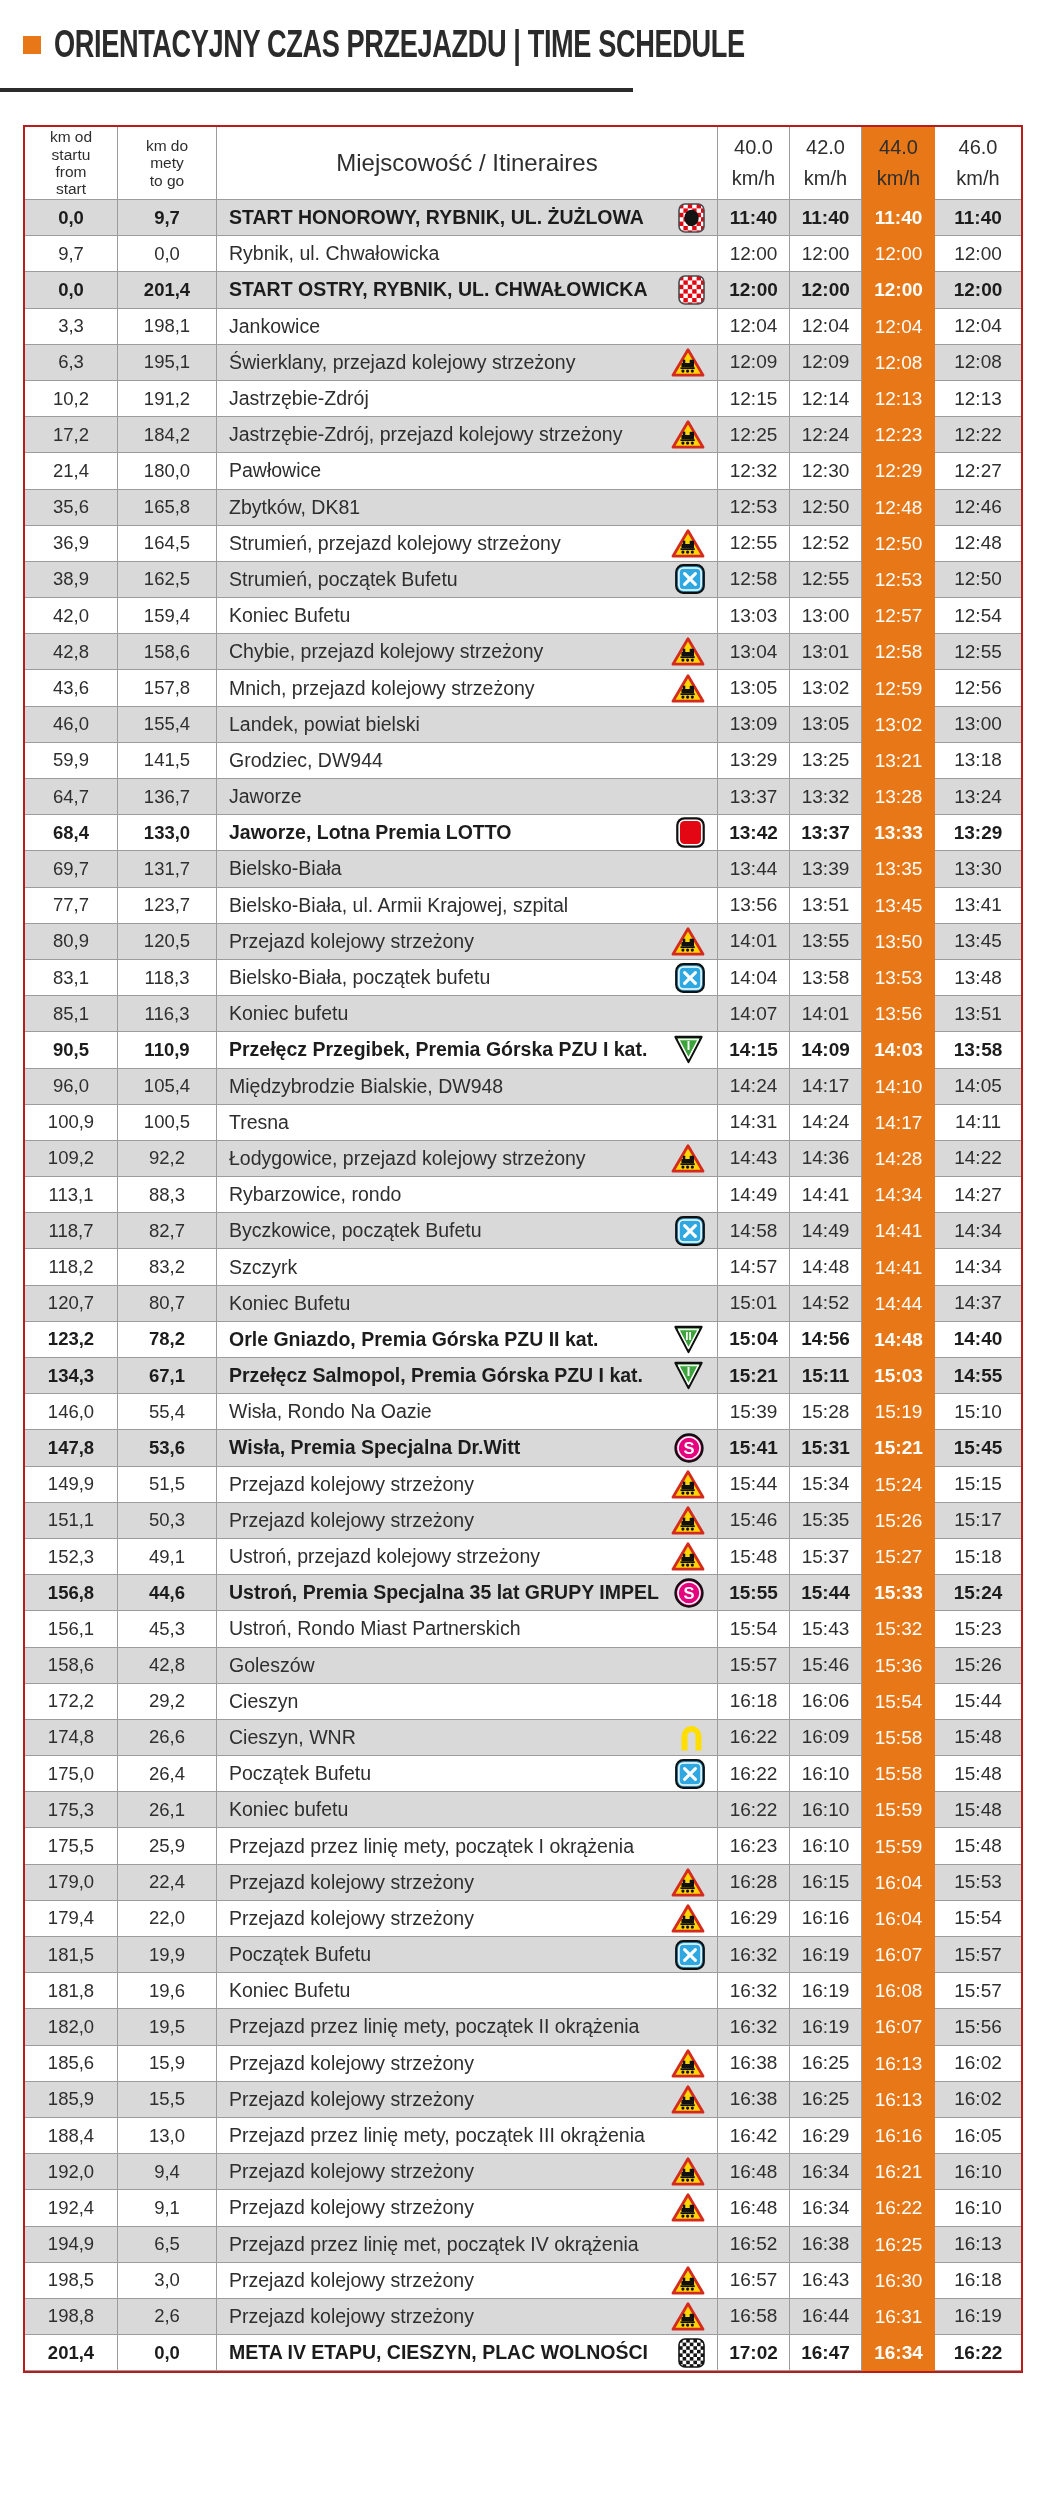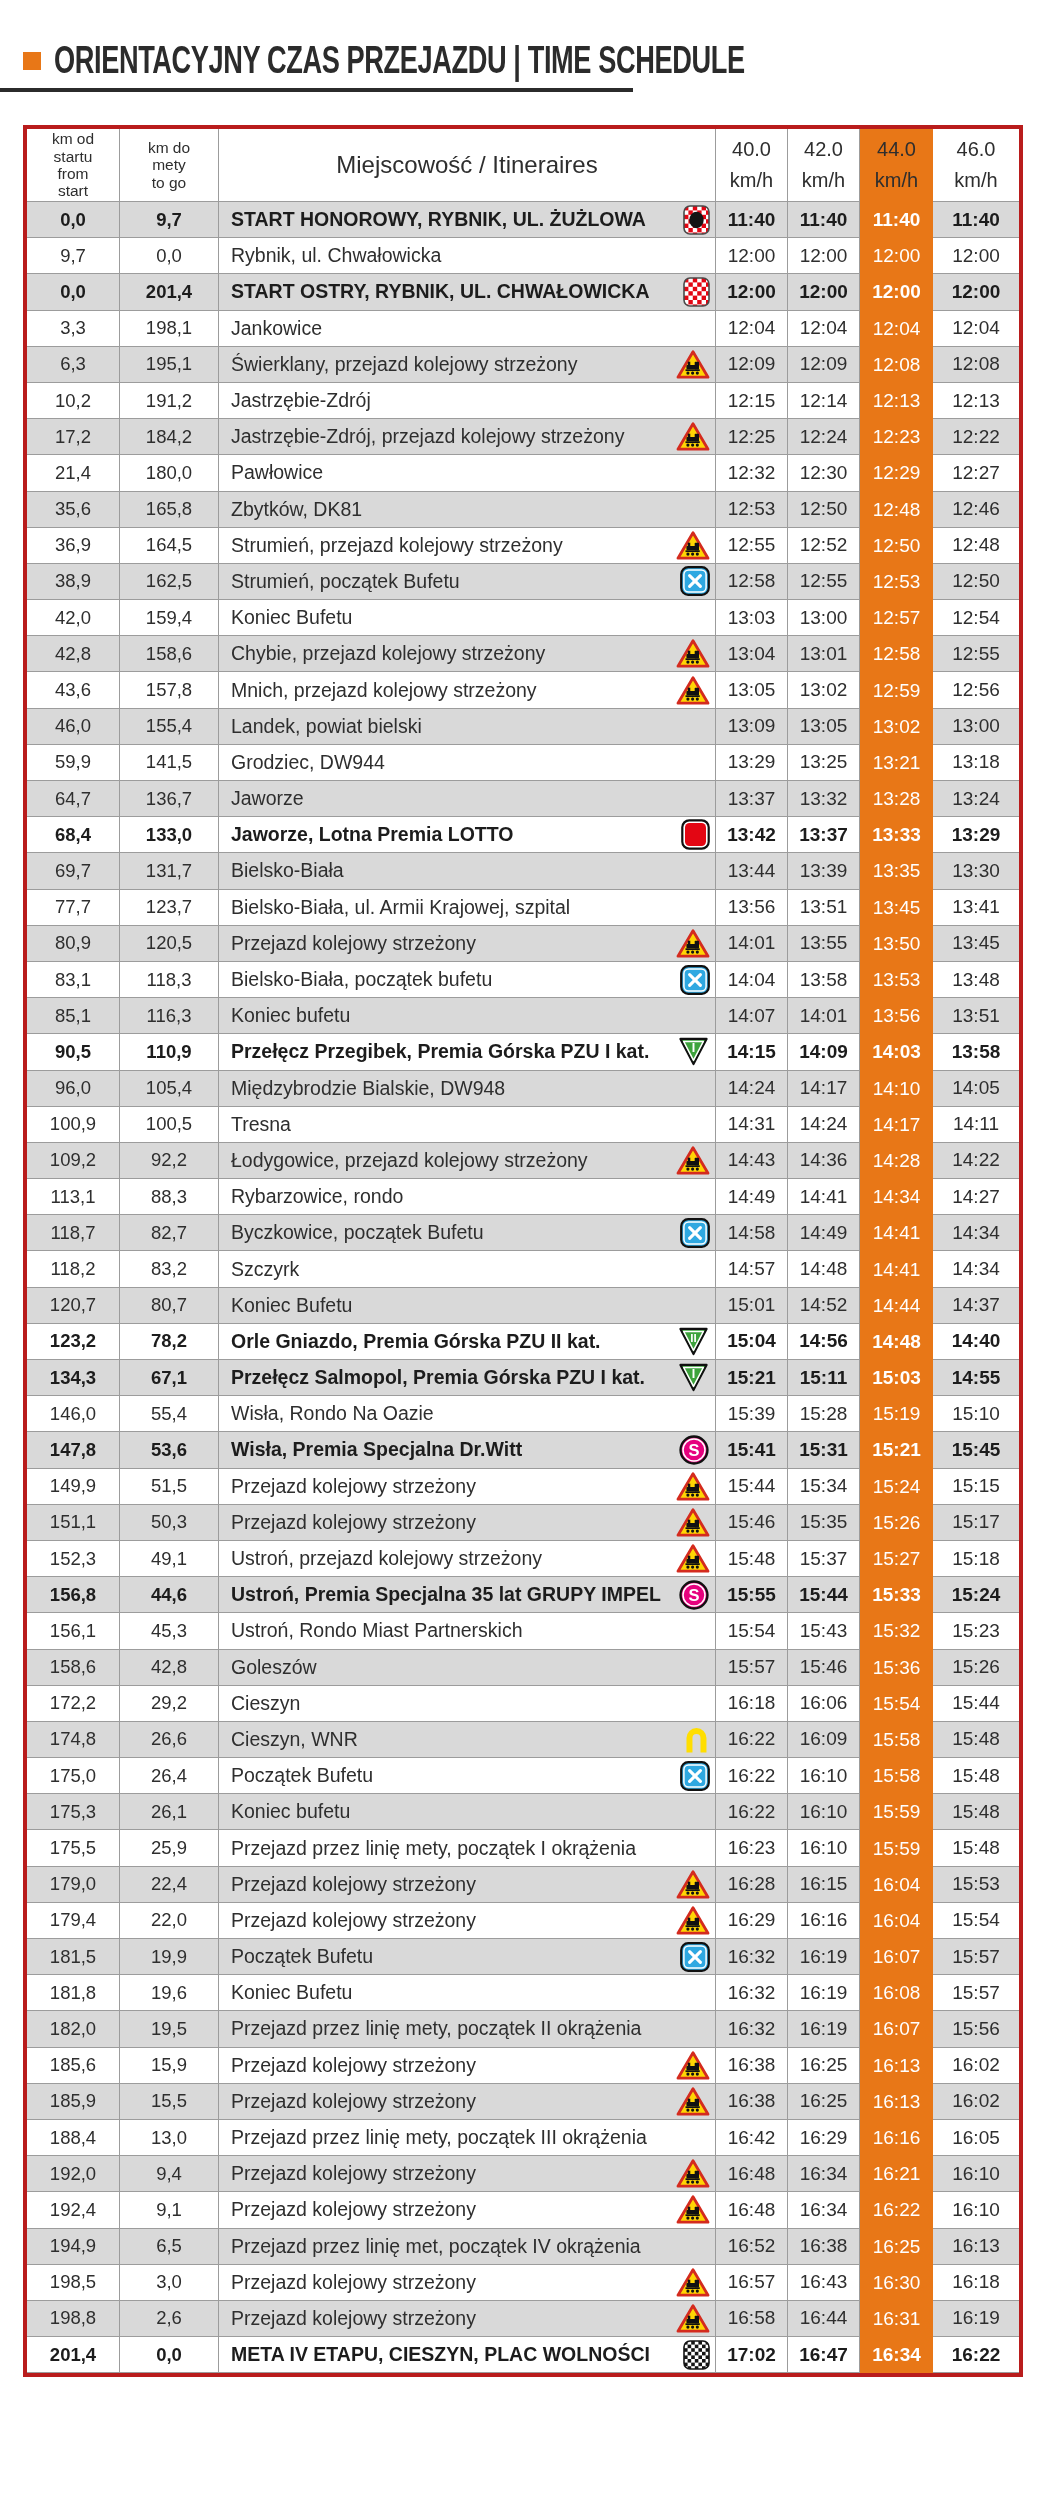--- a/index.html
+++ b/index.html
@@ -1,37 +1,37 @@
 <!DOCTYPE html>
 <html><head>
 <meta charset="utf-8">
 <style>
   html,body{margin:0;padding:0;background:#ffffff;}
   .page{position:relative;width:1046px;height:2500px;background:#fff;overflow:hidden;
         font-family:"Liberation Sans", sans-serif;}
   
-  .titlebar{position:absolute;left:23px;top:40px;display:flex;align-items:center;height:40px;}
+  .titlebar{position:absolute;left:23px;top:24px;display:flex;align-items:center;height:40px;}
   .title-square{width:18px;height:18px;background:#E87717;margin-right:13px;flex:0 0 auto;margin-top:2px;}
   .title-text{font-size:34px;font-weight:bold;color:#2b2b2b;letter-spacing:-0.5px;
               transform:scaleX(0.8) scaleY(1.12);transform-origin:left center;white-space:nowrap;}
   .title-rule{position:absolute;left:0;top:88px;width:633px;height:4px;background:#2b2b2b;}
   
   .table{position:absolute;left:23px;top:125px;width:1000px;box-sizing:border-box;
-         border:4px solid #b91c1c;display:grid;
+         border:2px solid #b91c1c;display:grid;
          grid-template-columns:93px 99px 1fr 72px 72px 73px 86px;
          grid-template-rows:73px;grid-auto-rows:36.2px;background:#fff;}
   .cell{display:flex;align-items:center;justify-content:center;box-sizing:border-box;
         border-right:1.3px solid #9c9c9c;border-bottom:1.3px solid #9c9c9c;
         font-size:19px;color:#2e2e2e;overflow:hidden;}
   .cell.lastcol{border-right:none;}
   .cell.hl{background:#E87717;color:#fff;border-right:none;border-bottom:none;}
   .row-gray{background:#D9D9D9;}
   .row-bold{font-weight:bold;color:#1c1c1c;}
   .kmcell{font-size:18.5px;}
-  .placecell{justify-content:flex-start;padding-left:12px;padding-right:5px;font-size:19.5px;
+  .placecell{justify-content:flex-start;padding-left:12px;padding-right:12px;font-size:19.5px;
              white-space:nowrap;}
   .placecell .plabel{flex:1 1 auto;overflow:hidden;text-overflow:clip;}
   .placecell .picon{flex:0 0 auto;display:flex;align-items:center;margin-left:4px;}
   
   .cell.h{font-size:15.5px;line-height:1.12;text-align:center;color:#2e2e2e;}
   .cell.h .stack{display:flex;flex-direction:column;align-items:center;}
   .cell.h.place-h{font-size:24px;}
   .cell.h.spd{font-size:20px;line-height:1.08;}
   .cell.h.spd .stack{gap:9px;}
 </style>

